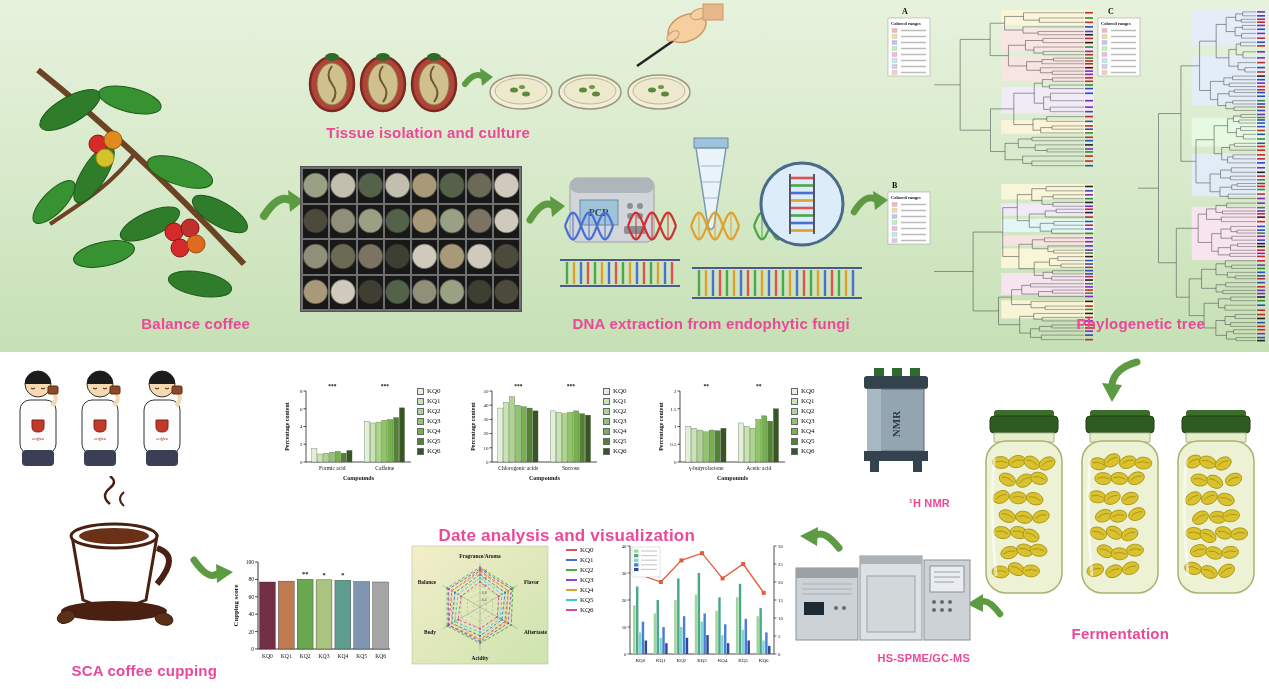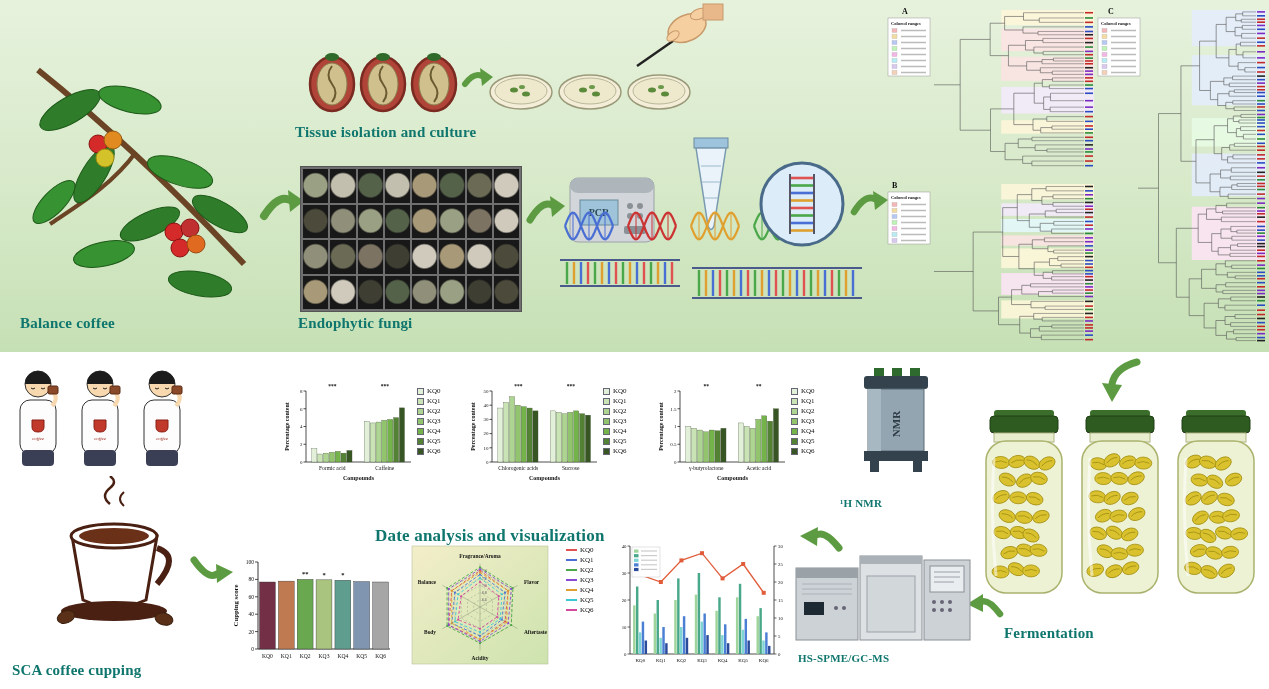--- a/index.html
+++ b/index.html
@@ -2,22 +2,22 @@
 <html><head>
 <meta charset="utf-8">
 <style>
 *{margin:0;padding:0;box-sizing:border-box}
 html,body{background:#ffffff}
 body{font-family:"Liberation Serif",serif}
 #canvas{position:relative;width:1269px;height:689px;overflow:hidden;background:#fff}
 .section-top{position:absolute;left:0;top:0;width:1269px;height:352px;
   background:linear-gradient(180deg,#e7f2dd 0%,#d6e9c8 55%,#c6e0b5 100%)}
 .abs{position:absolute}
-.stage-label{position:absolute;font-weight:bold;font-size:15px;color:#0f766e;text-align:left;
-  font-family:Liberation Serif, serif;letter-spacing:.2px}
+.stage-label{position:absolute;font-weight:bold;font-size:15px;color:#ec4899;text-align:right;
+  font-family:Liberation Sans, sans-serif;letter-spacing:.2px}
 .stage-label.big{font-size:17px}
 .stage-label.small{font-size:11px}
 .arrow{position:absolute;overflow:visible}
 #fungi-grid{position:absolute;display:grid;grid-template-columns:repeat(8,1fr);grid-template-rows:repeat(4,1fr);
   gap:2px;background:#6f6f6f;padding:2px;border:1px solid #555}
 #fungi-grid .cell{width:100%;height:100%}
 .chart-legend{position:absolute;display:flex;flex-direction:column;gap:2px}
 .lg-row{display:flex;align-items:center;gap:3px;font-size:7px;line-height:8px;color:#111;
   font-family:"Liberation Serif",serif}
 .lg-sw{width:7px;height:7px;display:inline-block;border:1px solid #667;flex:none}
@@ -148,21 +148,20 @@
       <div class="cell" style="background: radial-gradient(circle at 50% 48%, rgb(76, 74, 58) 0px, rgb(76, 74, 58) 52%, rgb(24, 24, 24) 60%);"></div>
       <div class="cell" style="background: radial-gradient(circle at 50% 48%, rgb(168, 154, 120) 0px, rgb(168, 154, 120) 52%, rgb(24, 24, 24) 60%);"></div>
       <div class="cell" style="background: radial-gradient(circle at 50% 48%, rgb(207, 202, 188) 0px, rgb(207, 202, 188) 52%, rgb(24, 24, 24) 60%);"></div>
       <div class="cell" style="background: radial-gradient(circle at 50% 48%, rgb(62, 62, 50) 0px, rgb(62, 62, 50) 52%, rgb(24, 24, 24) 60%);"></div>
       <div class="cell" style="background: radial-gradient(circle at 50% 48%, rgb(85, 98, 74) 0px, rgb(85, 98, 74) 52%, rgb(24, 24, 24) 60%);"></div>
       <div class="cell" style="background: radial-gradient(circle at 50% 48%, rgb(143, 143, 122) 0px, rgb(143, 143, 122) 52%, rgb(24, 24, 24) 60%);"></div>
       <div class="cell" style="background: radial-gradient(circle at 50% 48%, rgb(154, 160, 131) 0px, rgb(154, 160, 131) 52%, rgb(24, 24, 24) 60%);"></div>
       <div class="cell" style="background: radial-gradient(circle at 50% 48%, rgb(62, 62, 50) 0px, rgb(62, 62, 50) 52%, rgb(24, 24, 24) 60%);"></div>
       <div class="cell" style="background: radial-gradient(circle at 50% 48%, rgb(76, 74, 58) 0px, rgb(76, 74, 58) 52%, rgb(24, 24, 24) 60%);"></div>
     </div>
-  <div class="stage-label" style="left:298px;top:315px;width:226px">Endophytic fungi</div>
 
   <svg class="arrow" style="left:526px;top:190px" width="40" height="36">
     <path d="M4,30 Q16,10 26,15" stroke="#5d9b42" stroke-width="7" fill="none" stroke-linecap="round"></path>
     <polygon points="24,6 39,16 26,27" fill="#5d9b42"></polygon>
   </svg>
 
   <svg class="abs" style="left:566px;top:168px" width="92" height="80">
     <rect x="4" y="10" width="84" height="64" rx="8" fill="#d2d6da" stroke="#9aa2a8"></rect>
     <rect x="4" y="10" width="84" height="15" rx="8" fill="#aeb6bc"></rect>
     <rect x="14" y="32" width="38" height="25" fill="#9fc3d8" stroke="#6a8a9a"></rect>
@@ -266,20 +265,21 @@
       <line x1="248" y1="18" x2="248" y2="44" stroke="#e05252" stroke-width="2.4"></line>
       <line x1="255" y1="18" x2="255" y2="44" stroke="#4aa84a" stroke-width="2.4"></line>
       <line x1="262" y1="18" x2="262" y2="44" stroke="#e0a030" stroke-width="2.4"></line>
       <line x1="269" y1="18" x2="269" y2="44" stroke="#4a6fd4" stroke-width="2.4"></line>
       <line x1="276" y1="18" x2="276" y2="44" stroke="#e05252" stroke-width="2.4"></line>
       <line x1="283" y1="18" x2="283" y2="44" stroke="#4aa84a" stroke-width="2.4"></line>
       <line x1="290" y1="18" x2="290" y2="44" stroke="#e0a030" stroke-width="2.4"></line>
       <line x1="297" y1="18" x2="297" y2="44" stroke="#4a6fd4" stroke-width="2.4"></line>
     </svg>
 
+  <div class="stage-label" style="left:535px;top:315px;width:315px">DNA extraction from endophytic fungi</div>
 
   <svg class="arrow" style="left:851px;top:186px" width="38" height="34">
     <path d="M3,26 Q14,8 24,13" stroke="#5d9b42" stroke-width="6.5" fill="none" stroke-linecap="round"></path>
     <polygon points="22,5 37,14 24,24" fill="#5d9b42"></polygon>
   </svg>
 
   <svg class="abs" style="left:886px;top:2px" width="383" height="348" id="tree-svg">
       <text x="16" y="12" font-size="8" text-anchor="start" fill="#111" font-family="Liberation Serif,serif" font-weight="bold">A</text>
       <rect x="2" y="16" width="42" height="58" fill="#fff" stroke="#999" stroke-width="0.5"></rect>
       <text x="5" y="23" font-size="4.6" text-anchor="start" fill="#111" font-family="Liberation Serif,serif" font-weight="bold">Colored ranges</text>
@@ -1008,20 +1008,21 @@
       <line x1="318.10611402403333" y1="325.95468218122153" x2="329.86951826236276" y2="325.95468218122153" stroke="#555" stroke-width="0.6"></line>
       <line x1="318.10611402403333" y1="301.2775280902246" x2="318.10611402403333" y2="325.95468218122153" stroke="#555" stroke-width="0.6"></line>
       <line x1="303.17729731387476" y1="313.61610513572305" x2="318.10611402403333" y2="313.61610513572305" stroke="#555" stroke-width="0.6"></line>
       <line x1="303.17729731387476" y1="276.8281003759772" x2="303.17729731387476" y2="313.61610513572305" stroke="#555" stroke-width="0.6"></line>
       <line x1="290.3135149352064" y1="295.22210275585013" x2="303.17729731387476" y2="295.22210275585013" stroke="#555" stroke-width="0.6"></line>
       <line x1="290.3135149352064" y1="226.3003762624012" x2="290.3135149352064" y2="295.22210275585013" stroke="#555" stroke-width="0.6"></line>
       <line x1="272.50116872427986" y1="260.76123950912563" x2="290.3135149352064" y2="260.76123950912563" stroke="#555" stroke-width="0.6"></line>
       <line x1="272.50116872427986" y1="111.55147271298809" x2="272.50116872427986" y2="260.76123950912563" stroke="#555" stroke-width="0.6"></line>
       <line x1="252" y1="186.15635611105685" x2="272.50116872427986" y2="186.15635611105685" stroke="#555" stroke-width="0.6"></line>
     </svg>
+  <div class="stage-label" style="left:975px;top:315px;width:230px">Phylogenetic tree</div>
 
   <svg class="abs" style="left:12px;top:362px" width="180" height="112">
     <defs>
       <g id="personDef">
         <rect x="8" y="38" width="36" height="54" rx="10" fill="#fdfdfd" stroke="#333"></rect>
         <rect x="10" y="88" width="32" height="16" rx="4" fill="#3a3f55"></rect>
         <circle cx="26" cy="22" r="13" fill="#f8d8ae" stroke="#333"></circle>
         <path d="M13,22 A13,13 0 1 1 39,22 Z" fill="#1c1c1c"></path>
         <path d="M19,26 q2,2 4,0 M29,26 q2,2 4,0" stroke="#222" stroke-width="1" fill="none"></path>
         <path d="M40,44 Q47,36 41,30" stroke="#f8d8ae" stroke-width="4" fill="none"></path>

